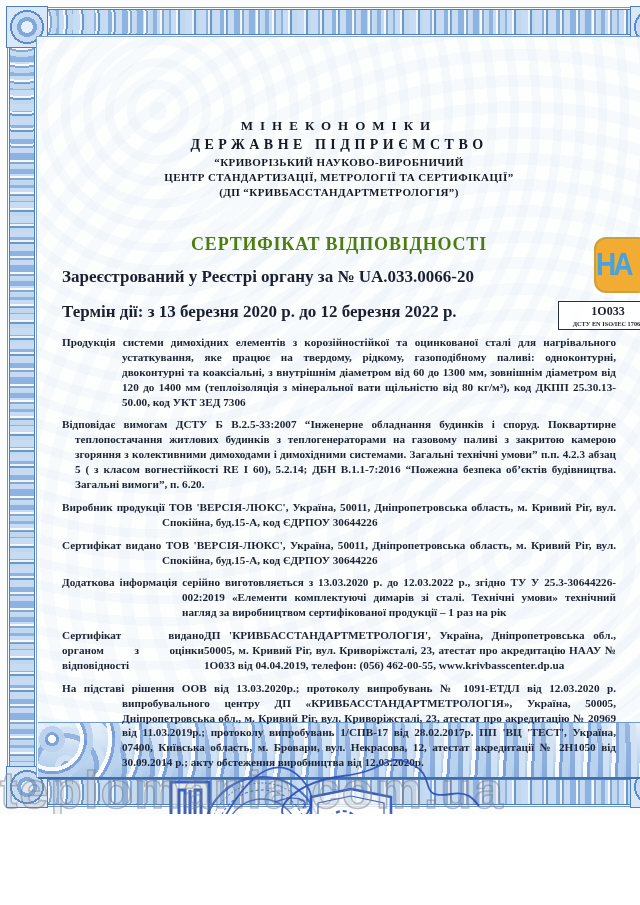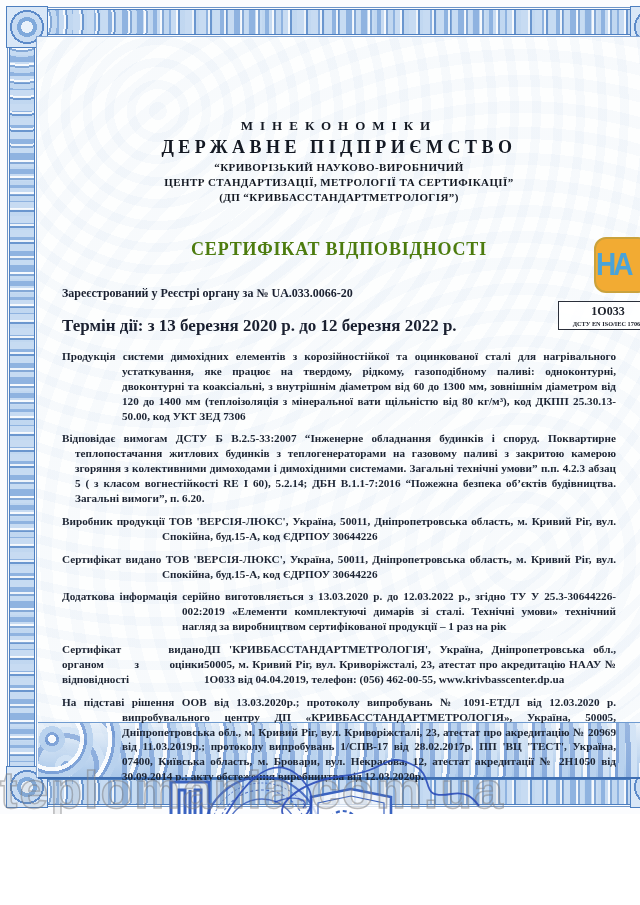--- a/index.html
+++ b/index.html
@@ -35,24 +35,24 @@
   .wave-band{position:absolute; left:38px; right:38px; bottom:35px; height:54px; z-index:1;
     background:
       repeating-radial-gradient(circle at 14px 30%, rgba(255,255,255,.9) 0 4px, rgba(110,150,210,.8) 4px 7px, rgba(185,210,238,.95) 7px 13px, transparent 13px 28px),
       repeating-radial-gradient(circle at 28px 80%, rgba(120,158,214,.7) 0 5px, rgba(210,227,245,.9) 5px 11px, transparent 11px 28px),
       linear-gradient(180deg, rgba(185,210,238,.25), #aac8ea);
     border-top:1px solid #6f9bd0; border-bottom:2px solid #3f6fb2;}
   
   .content{position:absolute; left:62px; right:62px; top:0; z-index:2; color:#1a2030;}
   .org-header{margin-top:118px; text-align:center; color:#141923; font-weight:bold;}
   .org-header .l1{font-size:13px; letter-spacing:7px;}
-  .org-header .l2{font-size:18px; letter-spacing:4.5px; margin-top:3px;}
+  .org-header .l2{font-size:14px; letter-spacing:4.5px; margin-top:3px;}
   .org-header .l3,.org-header .l4,.org-header .l5{font-size:11px; letter-spacing:.4px; margin-top:3px;}
   .cert-title{margin-top:36px; text-align:center; font-size:18px; font-weight:bold; letter-spacing:.8px; color:#4d7c0f;}
-  .reg-line{margin-top:26px; font-size:12px; font-weight:bold;}
+  .reg-line{margin-top:12px; font-size:17px; font-weight:bold;}
   .validity-line{margin-top:15px; font-size:17px; font-weight:bold;}
   .sections{margin-top:13px;}
   .sec{margin:0 0 8px 0; font-size:11.2px; line-height:1.33; text-align:justify; font-weight:bold; color:#1c2433;}
   .hang60{padding-left:60px; text-indent:-60px;}
   .hang13{padding-left:13px; text-indent:-13px;}
   .hang100{padding-left:100px; text-indent:-100px;}
   .hang120{padding-left:120px; text-indent:-120px;}
   .sec.row{display:flex; text-indent:0; padding-left:0;}
   .sec.row .lbl-col{width:142px; flex:0 0 142px;}
   .sec.row .body-col{flex:1;}

